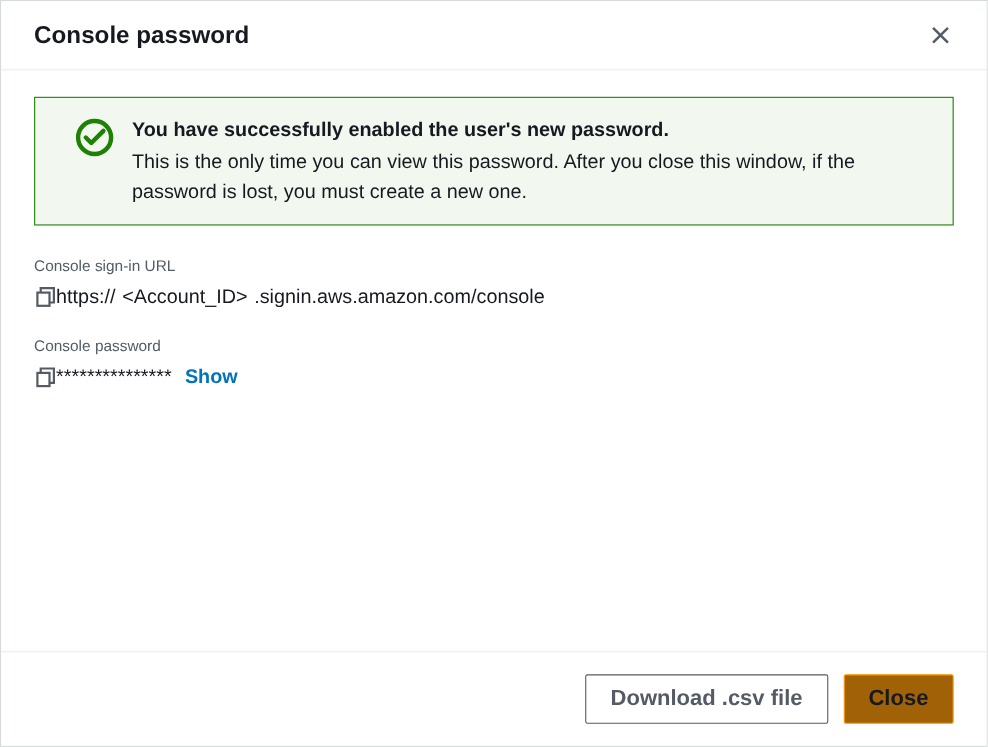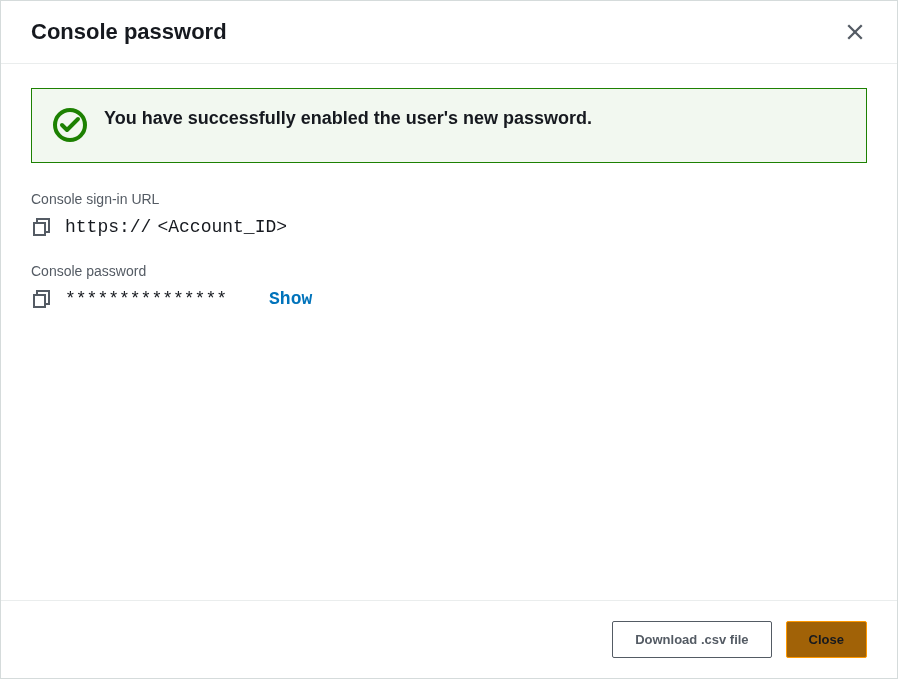--- a/index.html
+++ b/index.html
@@ -46,21 +46,21 @@
       width: 18px;
       height: 18px;
     }
     .dialog-body {
       padding: 24px 30px;
       flex: 1;
     }
     .alert {
       border: 1px solid #1d8102;
       background: #f2f8f0;
-      padding: 16px 20px;
+      padding: 16px 36px;
       display: flex;
       gap: 16px;
       align-items: flex-start;
       margin-bottom: 28px;
     }
     .alert-icon {
       flex-shrink: 0;
       margin-top: 2px;
     }
     .alert-icon svg {
@@ -83,22 +83,20 @@
       margin-bottom: 26px;
     }
     .field-label {
       font-size: 14px;
       color: #545b64;
       margin-bottom: 10px;
     }
     .field-value-row {
       display: flex;
       align-items: center;
-      gap: 14px;
-      font-family: Liberation Mono, monospace;
     }
     .copy-icon {
       cursor: pointer;
       color: #545b64;
       flex-shrink: 0;
       display: flex;
       align-items: center;
     }
     .copy-icon svg {
       width: 20px;
@@ -112,31 +110,31 @@
       gap: 6px;
     }
     .url-prefix, .url-suffix, .url-account {
       font-size: 18px;
     }
     .show-link {
       color: #0073bb;
       font-weight: 700;
       font-size: 18px;
       cursor: pointer;
-      margin-left: 28px;
+      margin-left: 12px;
     }
     .dialog-footer {
       border-top: 1px solid #eaeded;
       padding: 20px 30px;
       display: flex;
       justify-content: flex-end;
       gap: 14px;
     }
     .btn {
-      font-size: 13px;
+      font-size: 20px;
       font-weight: 700;
       padding: 10px 22px;
       border-radius: 2px;
       cursor: pointer;
       border: 1px solid;
     }
     .btn-secondary {
       background: #ffffff;
       border-color: #545b64;
       color: #545b64;
@@ -164,35 +162,37 @@
   <div class="dialog-body">
     <div class="alert">
       <div class="alert-icon">
         <svg viewBox="0 0 36 36">
           <circle cx="18" cy="18" r="15" fill="none" stroke="#1d8102" stroke-width="4"></circle>
           <path d="M 10 18 L 15 23 L 26 12" fill="none" stroke="#1d8102" stroke-width="4" stroke-linecap="round" stroke-linejoin="round"></path>
         </svg>
       </div>
       <div class="alert-content">
         <div class="alert-title">You have successfully enabled the user's new password.</div>
+        <div class="alert-body">This is the only time you can view this password. After you close this window, if the password is lost, you must create a new one.</div>
       </div>
     </div>
 
     <div class="field-group">
       <div class="field-label">Console sign-in URL</div>
       <div class="field-value-row">
         <div class="copy-icon">
           <svg viewBox="0 0 20 20" fill="none" stroke="currentColor" stroke-width="2">
             <rect x="3" y="6" width="11" height="12"></rect>
             <path d="M 6 6 V 2 H 18 V 15 H 14"></path>
           </svg>
         </div>
         <div class="field-value">
           <span class="url-prefix">https://</span>
           <span class="url-account">&lt;Account_ID&gt;</span>
+          <span class="url-suffix">.signin.aws.amazon.com/console</span>
         </div>
       </div>
     </div>
 
     <div class="field-group">
     </div>
 
     <div class="field-group">
       <div class="field-label">Console password</div>
       <div class="field-value-row">

